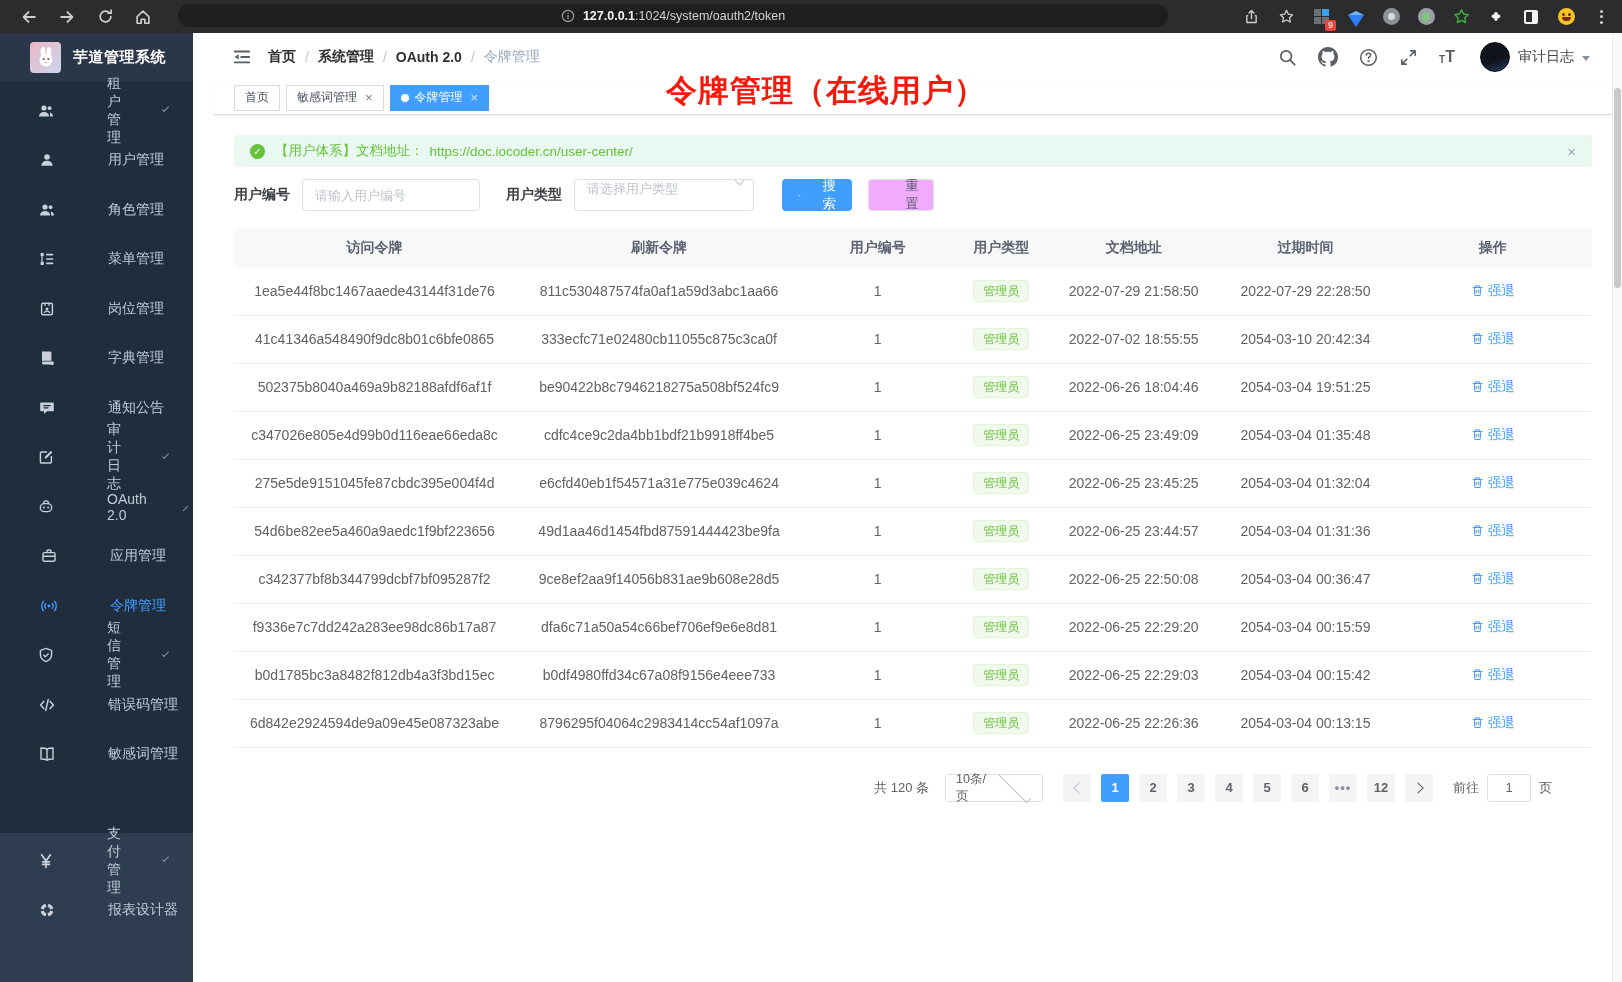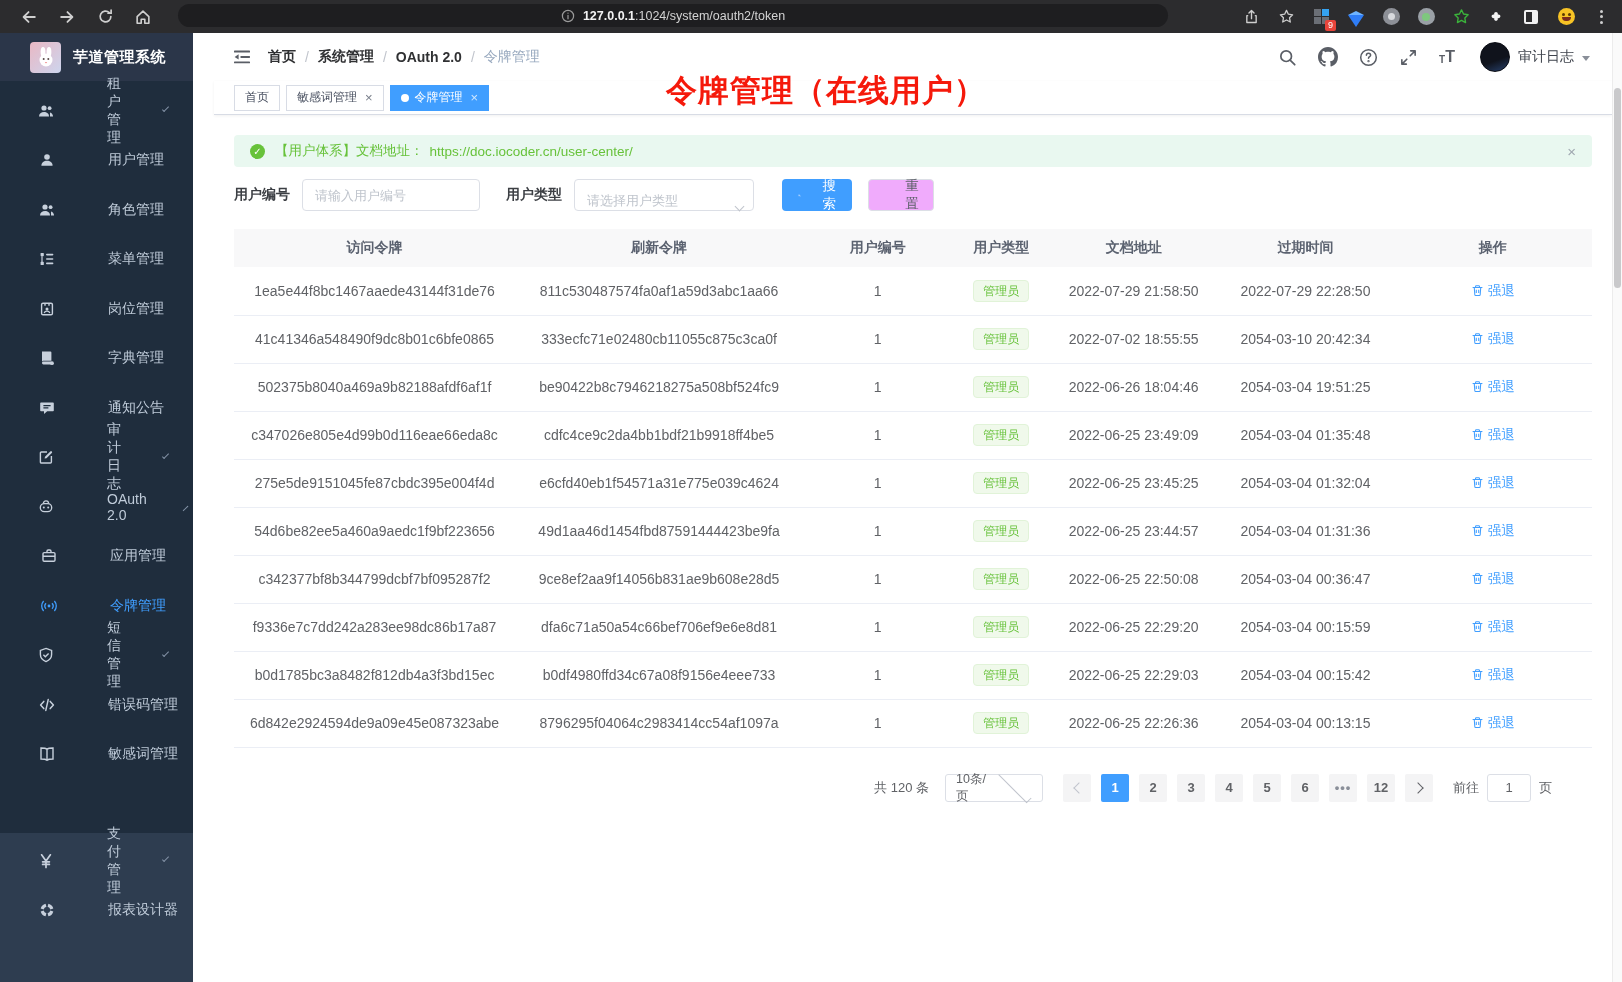--- a/index.html
+++ b/index.html
@@ -75,21 +75,21 @@
   .alert-bar { height:32px; background:#e9f8f0; border-radius:4px; display:flex; align-items:center; padding:0 16px; margin-bottom:12px; }
   .alert-check { width:15px; height:15px; border-radius:50%; background:#67c23a; color:#fff; font-size:10px; display:flex; align-items:center; justify-content:center; margin-right:10px; flex:0 0 15px; }
   .alert-text { font-size:13.5px; color:#67c23a; }
   .alert-link { font-size:13.5px; color:#67c23a; margin-left:6px; cursor:pointer; }
   .alert-close { margin-left:auto; color:#a0a8b0; font-size:15px; cursor:pointer; }
 
   .filter-row { display:flex; align-items:center; margin-bottom:18px; }
   .f-label { font-size:14px; font-weight:bold; color:#3c3f44; margin-right:12px; }
   .f-input { width:178px; height:32px; border:1px solid #dcdfe6; border-radius:4px; padding:0 12px; font-size:13px; color:#606266; outline:none; margin-right:26px; font-family:inherit; }
   .f-input::placeholder { color:#bfc4cc; }
-  .f-select { width:180px; height:32px; border:1px solid #dcdfe6; border-radius:4px; padding:0 10px 0 12px; display:flex; align-items:flex-end; margin-right:28px; cursor:pointer; background:#fff; }
+  .f-select { width:180px; height:32px; border:1px solid #dcdfe6; border-radius:4px; padding:0 10px 0 12px; display:flex; align-items:flex-start; margin-right:28px; cursor:pointer; background:#fff; }
   .f-select .ph { font-size:13px; color:#bfc4cc; flex:1; }
   .sel-chev { width:7px; height:7px; border-right:1.4px solid #c0c4cc; border-bottom:1.4px solid #c0c4cc; transform:rotate(45deg); margin-top:-3px; }
   .btn { height:32px; border-radius:4px; font-size:13.5px; display:flex; align-items:center; justify-content:center; gap:22px; cursor:pointer; border:1px solid transparent; padding:0 15px; font-family:inherit; }
   .btn-primary { background:#409eff; color:#fff; width:70px; }
   .btn-plain { background:#f0abfc; border-color:#dcdfe6; color:#5a5e66; width:66px; margin-left:16px; }
 
   table.token-table { width:100%; border-collapse:collapse; table-layout:fixed; }
   .token-table th { height:38px; background:#f8f8f9; color:#5b6270; font-size:14px; font-weight:bold; text-align:center; }
   .token-table td { height:48px; border-bottom:1px solid #ebeef5; color:#606266; font-size:14px; text-align:center; white-space:nowrap; overflow:hidden; }
   .token-table th:nth-child(1), .token-table td:nth-child(1){ width:20.7%; }

